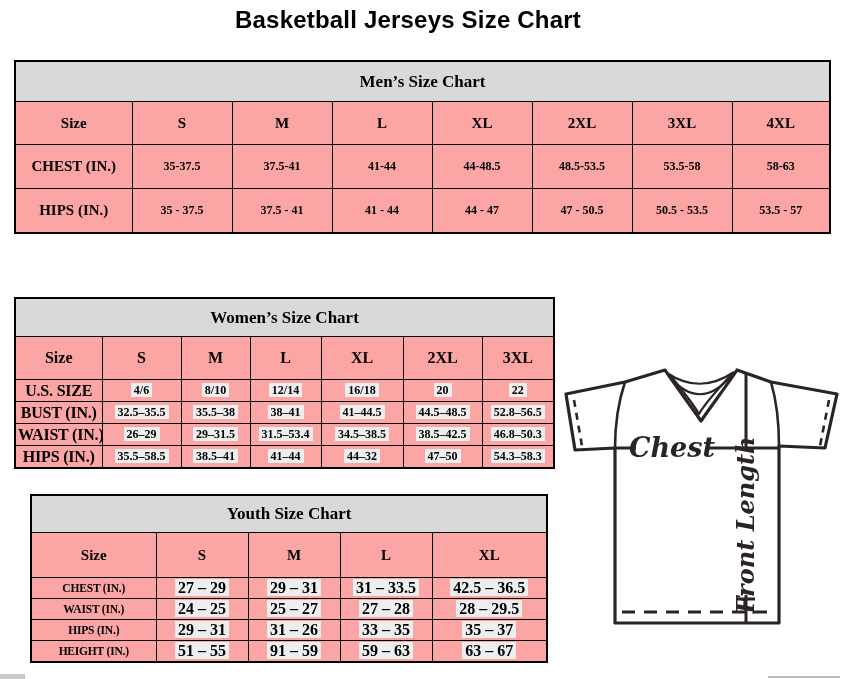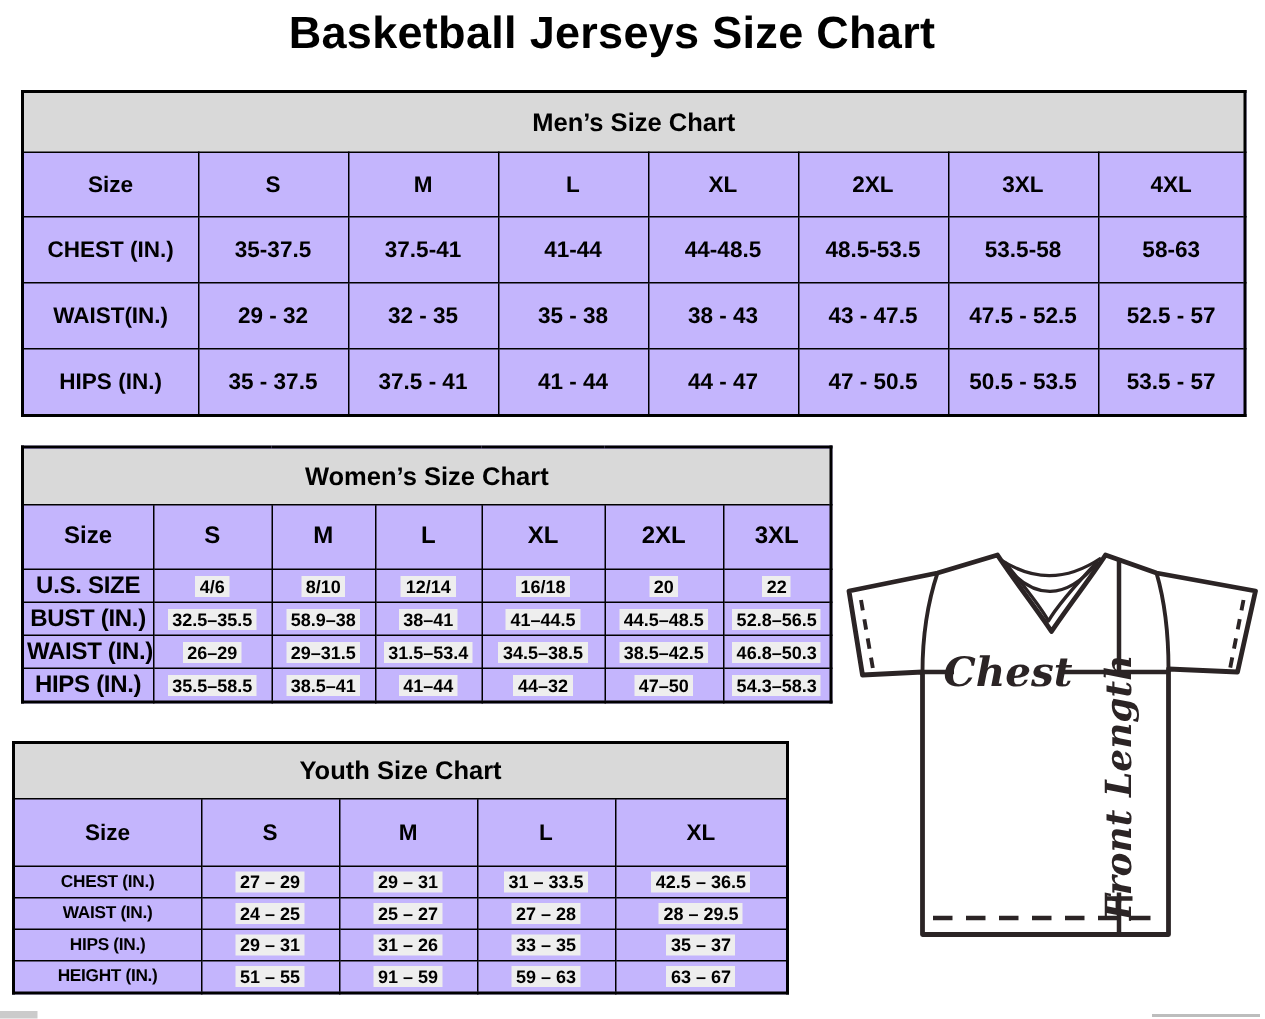--- a/index.html
+++ b/index.html
@@ -2,45 +2,45 @@
 <html><head>
 <meta charset="utf-8">
 <style>
   html,body{margin:0;padding:0;}
   body{
     width:843px;height:679px;position:relative;overflow:hidden;
     background:#ffffff;font-family:"Liberation Sans",sans-serif;color:#000;
   }
   .page-title{
     position:absolute;top:6px;left:0;width:816px;text-align:center;
-    font-size:30px;font-weight:bold;letter-spacing:0.2px;
+    font-size:24px;font-weight:bold;letter-spacing:0.2px;
   }
-  table{border-collapse:collapse;table-layout:fixed;position:absolute;background:#c4b5fd;}
+  table{border-collapse:collapse;table-layout:fixed;position:absolute;background:#fca5a5;font-family:Liberation Serif, serif;}
   table, th, td{border:1px solid #000;}
   table{border:2px solid #000;}
   th,td{text-align:center;vertical-align:middle;padding:0 2px;overflow:hidden;white-space:nowrap;}
   .band{background:#d9d9d9;font-size:17px;font-weight:bold;}
   
   .t-mens{left:14px;top:60px;width:815px;}
   .t-mens .band{height:39px;}
   .t-mens .hdr th{height:42px;font-size:15px;font-weight:bold;}
   .t-mens .data th{height:43px;font-size:15px;font-weight:bold;}
-  .t-mens .data td{font-size:15px;font-weight:bold;}
+  .t-mens .data td{font-size:12px;font-weight:bold;}
   
   .t-womens{left:14px;top:297px;width:539px;}
   .t-womens .band{height:37px;}
   .t-womens .hdr th{height:42px;font-size:16px;font-weight:bold;}
   .t-womens .data th{height:21px;font-size:16px;font-weight:bold;letter-spacing:-0.2px;}
   .t-womens .data td{font-size:12px;font-weight:bold;margin-left:33px;}
   
-  .t-youth{left:8px;top:494px;width:516px;}
+  .t-youth{left:30px;top:494px;width:516px;}
   .t-youth .band{height:36px;}
   .t-youth .hdr th{height:44px;font-size:15px;font-weight:bold;}
   .t-youth .data th{height:20px;font-size:11.5px;font-weight:bold;letter-spacing:-0.2px;}
-  .t-youth .data td{font-size:12px;font-weight:bold;}
+  .t-youth .data td{font-size:16px;font-weight:bold;}
   .hl{background:#eeeeee;padding:0 3px;}
   
   .jersey{position:absolute;left:553px;top:358px;width:290px;height:320px;}
   .jersey text{font-family:"DejaVu Serif","Liberation Serif",serif;font-weight:bold;font-style:italic;fill:#2b2425;}
   
   .sb-thumb{position:absolute;left:0;top:674px;width:25px;height:5px;background:#cbcbcb;}
   .sb-frag{position:absolute;left:768px;top:676px;width:72px;height:2px;background:#bdbdbd;}
 </style>
 </head>
 <body>
@@ -74,30 +74,20 @@
   </tr>
   <tr class="data">
     <th>CHEST (IN.)</th>
     <td>35-37.5</td>
     <td>37.5-41</td>
     <td>41-44</td>
     <td>44-48.5</td>
     <td>48.5-53.5</td>
     <td>53.5-58</td>
     <td>58-63</td>
-  </tr>
-  <tr class="data">
-    <th>WAIST(IN.)</th>
-    <td>29 - 32</td>
-    <td>32 - 35</td>
-    <td>35 - 38</td>
-    <td>38 - 43</td>
-    <td>43 - 47.5</td>
-    <td>47.5 - 52.5</td>
-    <td>52.5 - 57</td>
   </tr>
   <tr class="data">
     <th>HIPS (IN.)</th>
     <td>35 - 37.5</td>
     <td>37.5 - 41</td>
     <td>41 - 44</td>
     <td>44 - 47</td>
     <td>47 - 50.5</td>
     <td>50.5 - 53.5</td>
     <td>53.5 - 57</td>
@@ -133,21 +123,21 @@
     <td><span class="hl">4/6</span></td>
     <td><span class="hl">8/10</span></td>
     <td><span class="hl">12/14</span></td>
     <td><span class="hl">16/18</span></td>
     <td><span class="hl">20</span></td>
     <td><span class="hl">22</span></td>
   </tr>
   <tr class="data">
     <th>BUST (IN.)</th>
     <td><span class="hl">32.5–35.5</span></td>
-    <td><span class="hl">58.9–38</span></td>
+    <td><span class="hl">35.5–38</span></td>
     <td><span class="hl">38–41</span></td>
     <td><span class="hl">41–44.5</span></td>
     <td><span class="hl">44.5–48.5</span></td>
     <td><span class="hl">52.8–56.5</span></td>
   </tr>
   <tr class="data">
     <th>WAIST (IN.)</th>
     <td><span class="hl">26–29</span></td>
     <td><span class="hl">29–31.5</span></td>
     <td><span class="hl">31.5–53.4</span></td>

